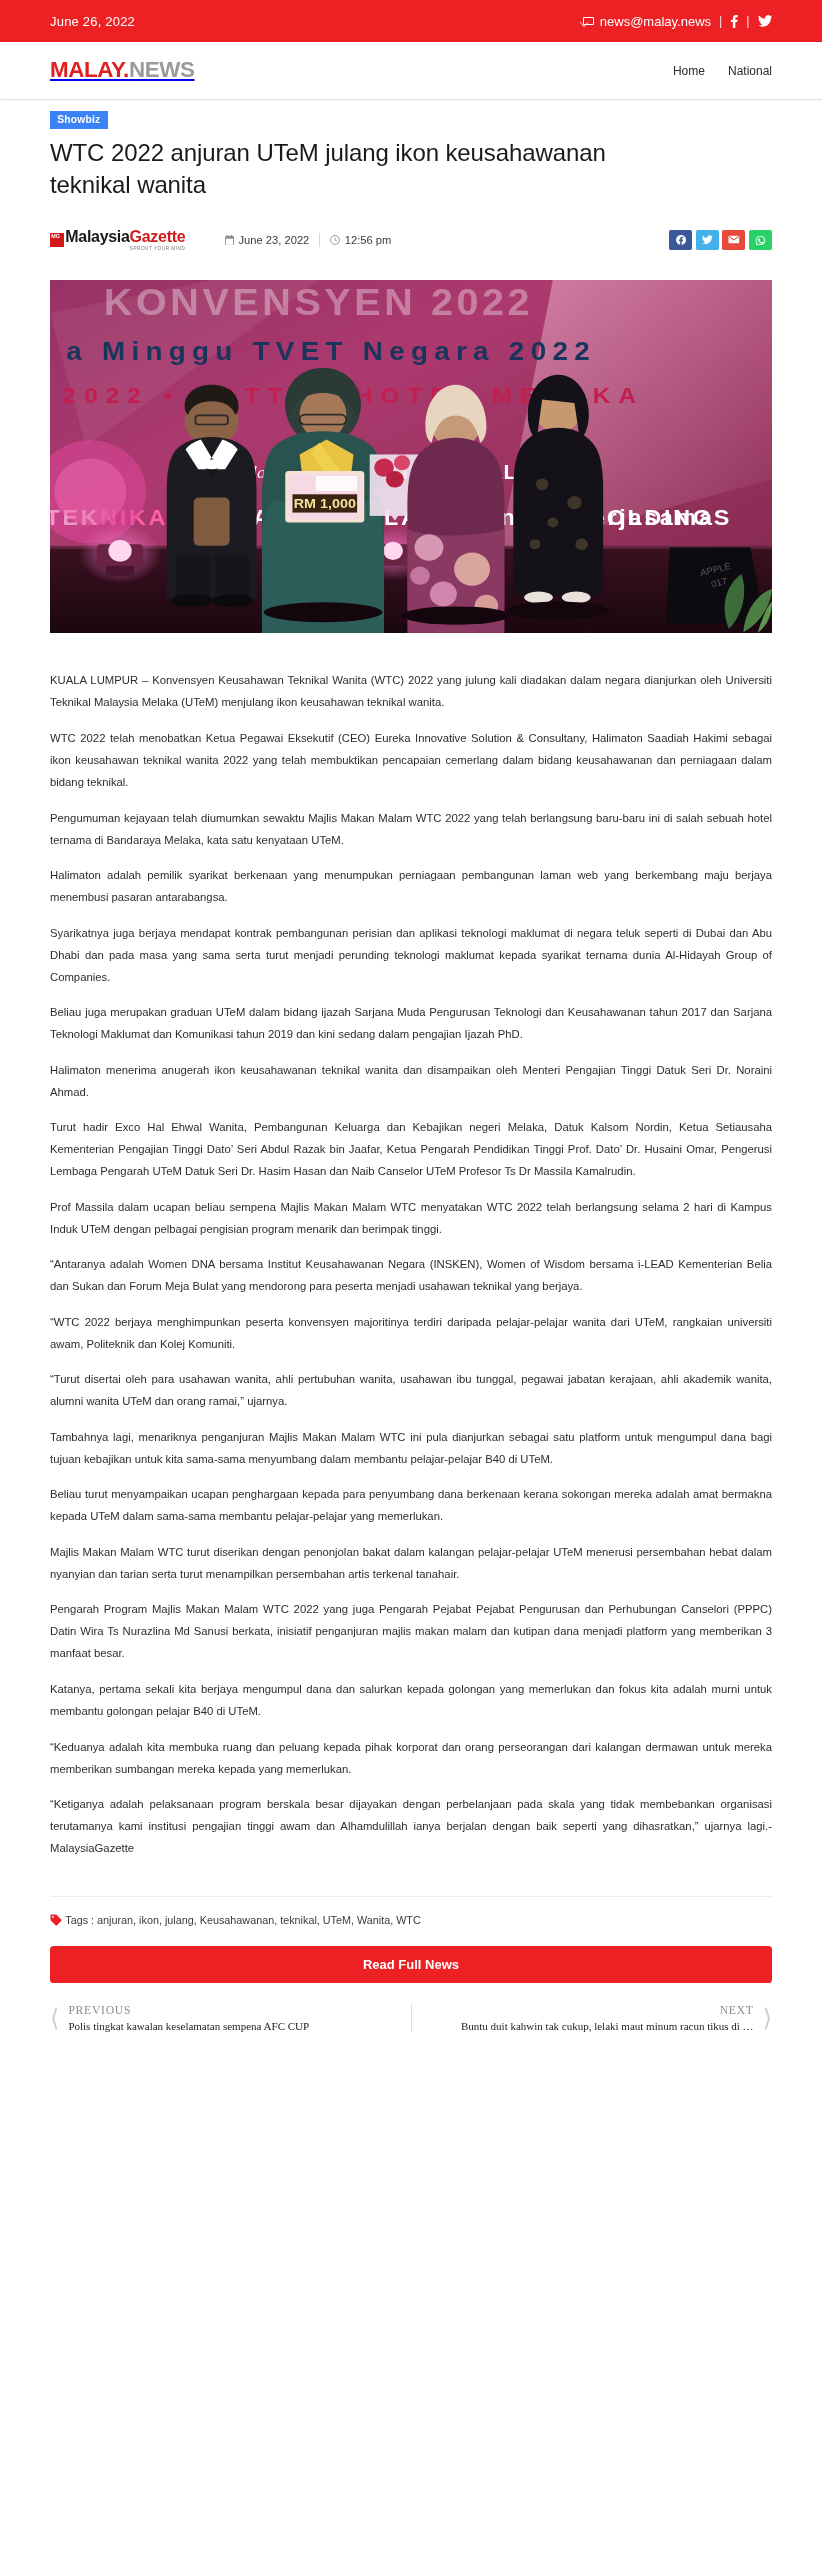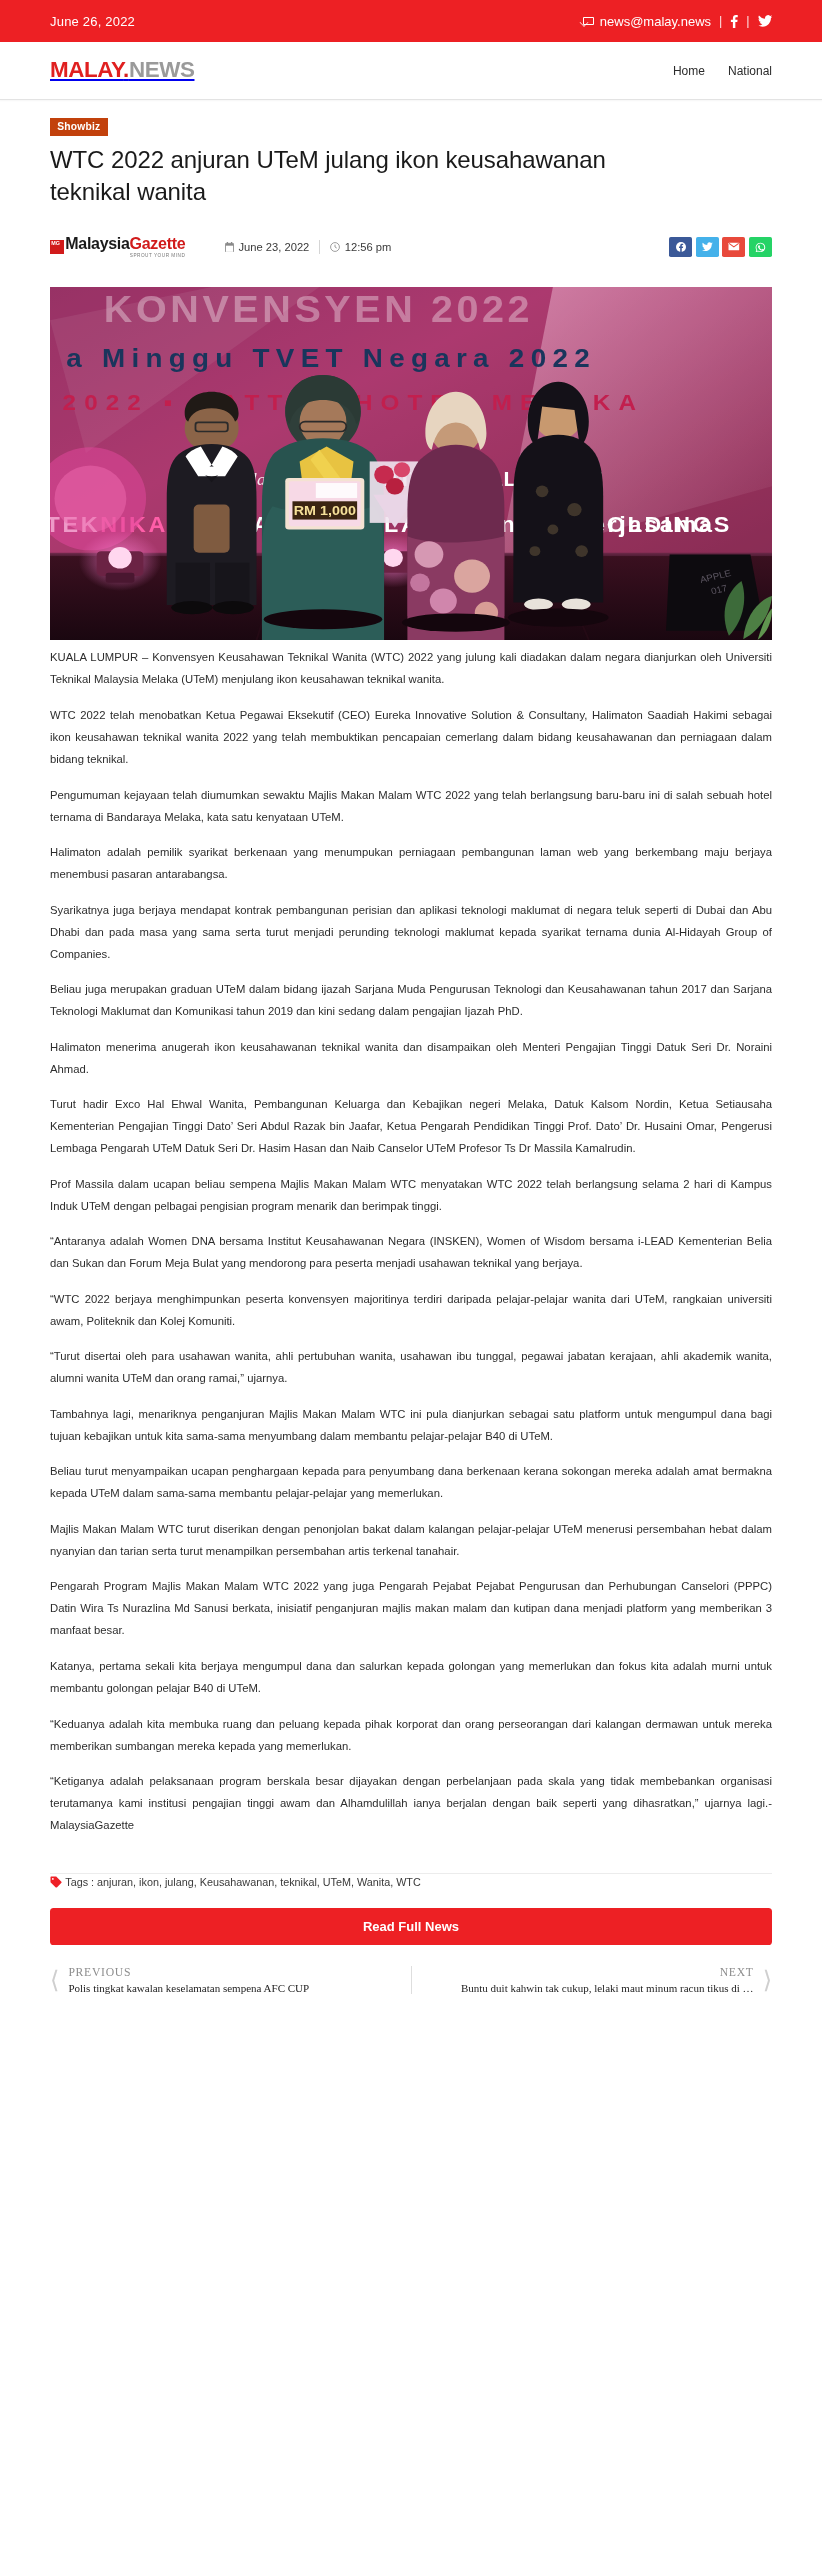--- a/index.html
+++ b/index.html
@@ -95,27 +95,27 @@
   .headrule {
     height: 0.9px;
     background: #e3e3e3;
     box-shadow: 0 0.9px 1.8px rgba(0,0,0,.06);
   }
 
   
   .wrap { padding: 0 50px; }
   .cat-badge {
     display: inline-block;
-    background: #c2410c;
+    background: #3b82f6;
     color: #fff;
     font-size: 10.3px;
     font-family: "Liberation Sans Narrow", "Liberation Sans", sans-serif;
     font-weight: bold;
     padding: 3.6px 7.2px 3.6px 7.2px;
-    margin-top: 18px;
+    margin-top: 11px;
     letter-spacing: 0.2px;
   }
   h1.title {
     font-family: "Liberation Sans Narrow", "Liberation Sans", sans-serif;
     font-weight: normal;
     font-size: 24px;
     line-height: 1.32;
     color: #1a1a1a;
     margin-top: 8px;
     letter-spacing: -0.1px;
@@ -194,35 +194,35 @@
     margin-top: 27px;
     width: 100%;
     height: 353px;
     overflow: hidden;
     position: relative;
     background: #2a0d1a;
   }
   .hero svg { display: block; width: 100%; height: 100%; }
 
   
-  .body { margin-top: 6px; padding-bottom: 3.6px; }
+  .body { margin-top: 36px; padding-bottom: 3.6px; }
   .body p {
     font-size: 11.3px;
     line-height: 1.95;
     color: #2d2d2d;
     text-align: justify;
     margin-bottom: 13.5px;
     font-family: "Liberation Sans", sans-serif;
   }
 
   
   .tags {
     border-top: 0.9px solid #ececec;
     margin-top: 20px;
-    padding-top: 2px;
+    padding-top: 17px;
     font-size: 10.8px;
     color: #3a3a3a;
     display: flex;
     align-items: center;
     font-family: "Liberation Sans Narrow", "Liberation Sans", sans-serif;
   }
   .tag-ic { margin-right: 3.6px; display: inline-flex; }
 
   
   .readfull {

